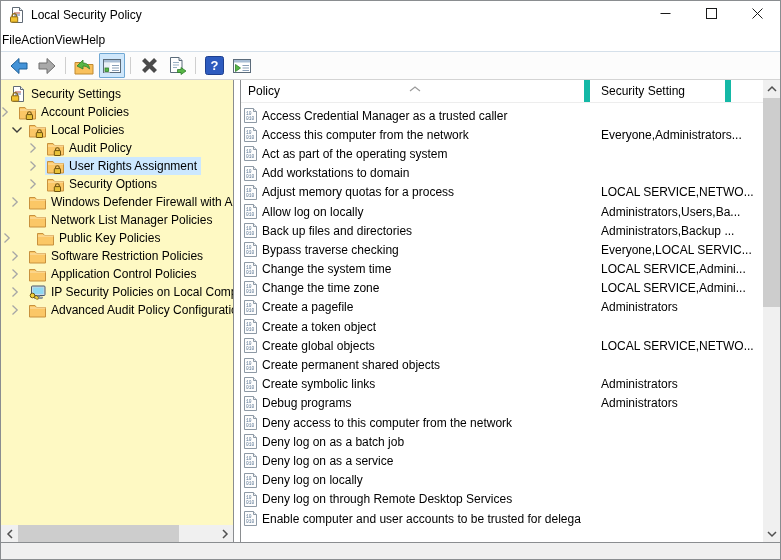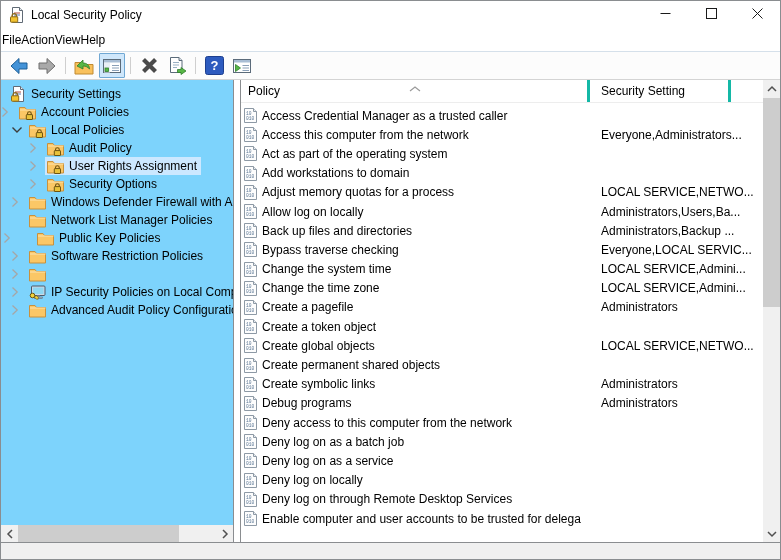--- a/index.html
+++ b/index.html
@@ -18,39 +18,39 @@
   
   .menubar{flex:0 0 22px;display:flex;align-items:stretch;border-bottom:1px solid #d5e0ea;background:#fff;padding-left:1px;}
   .menu-item{display:flex;align-items:center;padding:0 0;}
   
   .toolbar{flex:0 0 27px;display:flex;align-items:center;background:#fcfcfc;border-bottom:1px solid #d4d4d4;padding-left:4px;}
   .tb-btn{width:24px;height:23px;display:flex;align-items:center;justify-content:center;border:1px solid transparent;border-radius:1px;margin:0 1px;}
   .tb-btn.active{background:#cfe7fb;border-color:#70a8d4;}
   .tb-sep{width:1px;height:17px;background:#cfcfcf;margin:0 4px;}
   
   .main{flex:0 0 462px;display:flex;min-height:0;border-bottom:1px solid #8a8d90;box-sizing:content-box;background:#fff;}
-  .left-pane{flex:0 0 233px;box-sizing:border-box;border-right:1px solid #8a8d90;display:flex;flex-direction:column;overflow:hidden;background:#7dd3fc;}
+  .left-pane{flex:0 0 233px;box-sizing:border-box;border-right:1px solid #8a8d90;display:flex;flex-direction:column;overflow:hidden;background:#fef9c3;}
   .pane-gap{flex:0 0 6px;background:#fff;}
   .right-pane{flex:1;box-sizing:border-box;border-left:1px solid #8a8d90;position:relative;overflow:hidden;background:#fff;}
   
   .tree{flex:1;overflow:hidden;padding-top:5px;}
   .trow{height:18px;display:flex;align-items:center;white-space:nowrap;}
   .trow .chev{flex:0 0 16px;display:flex;align-items:center;}
   .row-inner{display:inline-flex;align-items:center;height:18px;padding:0 4px 0 2px;}
   .trow.selected .row-inner{background:#cce8ff;}
   .ticon{display:flex;margin-right:5px;}
   .tlabel{white-space:nowrap;}
   
   .hscroll{flex:0 0 17px;background:#f0f0f0;position:relative;}
   .hs-left,.hs-right{position:absolute;top:0;width:17px;height:17px;display:flex;align-items:center;justify-content:center;}
   .hs-left{left:0;} .hs-right{right:0;}
   .hs-thumb{position:absolute;left:17px;top:0;width:161px;height:17px;background:#cdcdcd;}
   
   .list-header{height:22px;display:flex;position:relative;border-bottom:1px solid #ededed;margin-right:17px;background:#fff;}
-  .lh-col{box-sizing:border-box;border-right:3px solid #14b8a6;display:flex;align-items:center;overflow:hidden;white-space:nowrap;}
+  .lh-col{box-sizing:border-box;border-right:6px solid #14b8a6;display:flex;align-items:center;overflow:hidden;white-space:nowrap;}
   .lh-col1{flex:0 0 349px;padding-left:7px;}
   .lh-col2{flex:0 0 141px;padding-left:11px;}
   .sort-caret{position:absolute;left:168px;top:1px;}
   
   .list-body{position:absolute;top:22px;left:0;right:17px;bottom:0;overflow:hidden;padding-top:4px;}
   .lrow{height:19.2px;display:flex;align-items:center;}
   .picon{flex:0 0 13px;margin:0 5px 0 3px;display:flex;}
   .pname{width:328px;overflow:hidden;white-space:nowrap;}
   .pset{flex:1;padding-left:11px;overflow:hidden;white-space:nowrap;}
   
@@ -354,20 +354,21 @@
                 <path d="M1.5 1.5L6.2 6 1.5 10.5" fill="none" stroke="#a6a6a6" stroke-width="1.3"></path>
               </svg>
             </span>
             <span class="row-inner">
               <span class="ticon">
                 <svg width="17" height="15" viewBox="0 0 17 15">
                   <path d="M.5 2.5h5.5l1.5 2h9v9.5H.5z" fill="#fbc766" stroke="#c8913d"></path>
                   <path d="M1 5h15.5" stroke="#fde3ae"></path>
                 </svg>
               </span>
+              <span class="tlabel">Application Control Policies</span>
             </span>
           </div>
           <div class="trow" style="padding-left: 10px;">
             <span class="chev">
               <svg width="8" height="12">
                 <path d="M1.5 1.5L6.2 6 1.5 10.5" fill="none" stroke="#a6a6a6" stroke-width="1.3"></path>
               </svg>
             </span>
             <span class="row-inner">
               <span class="ticon">

